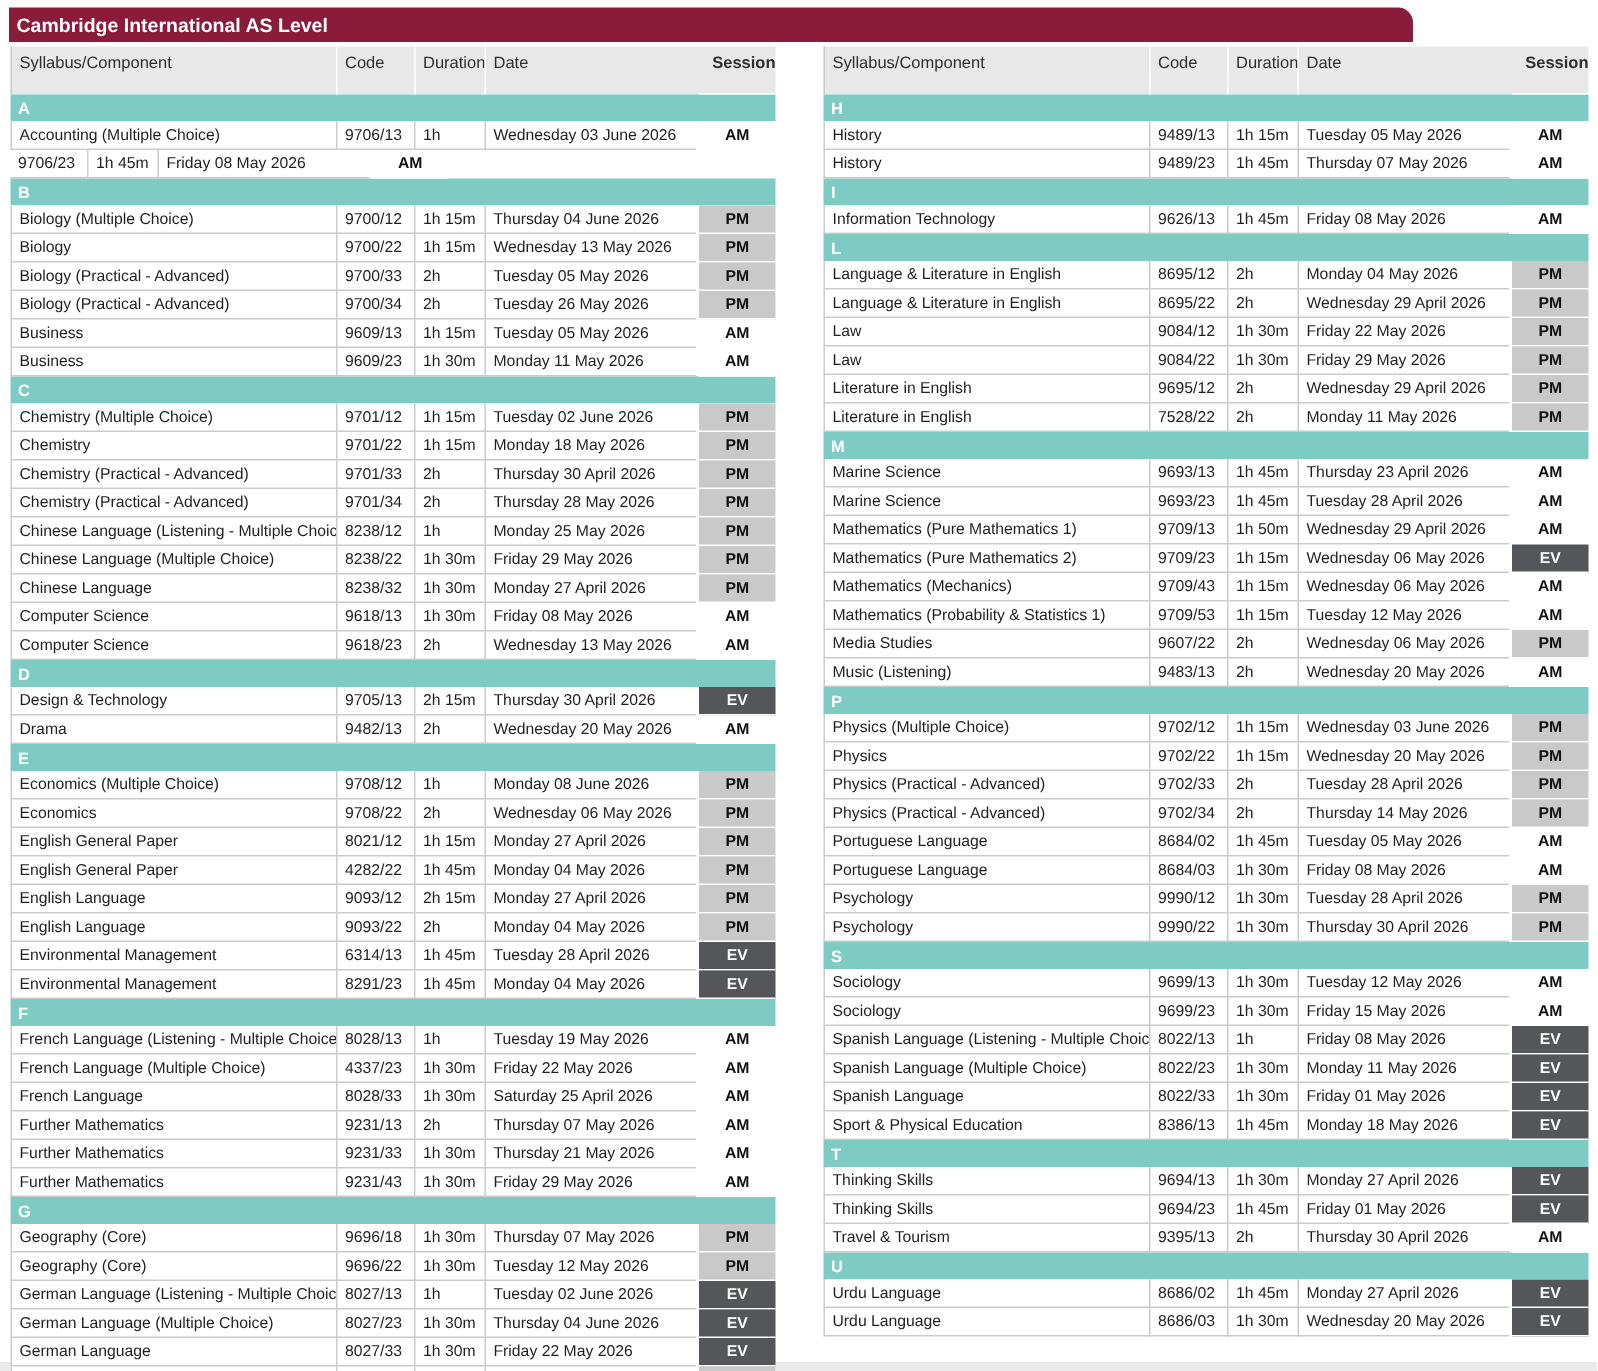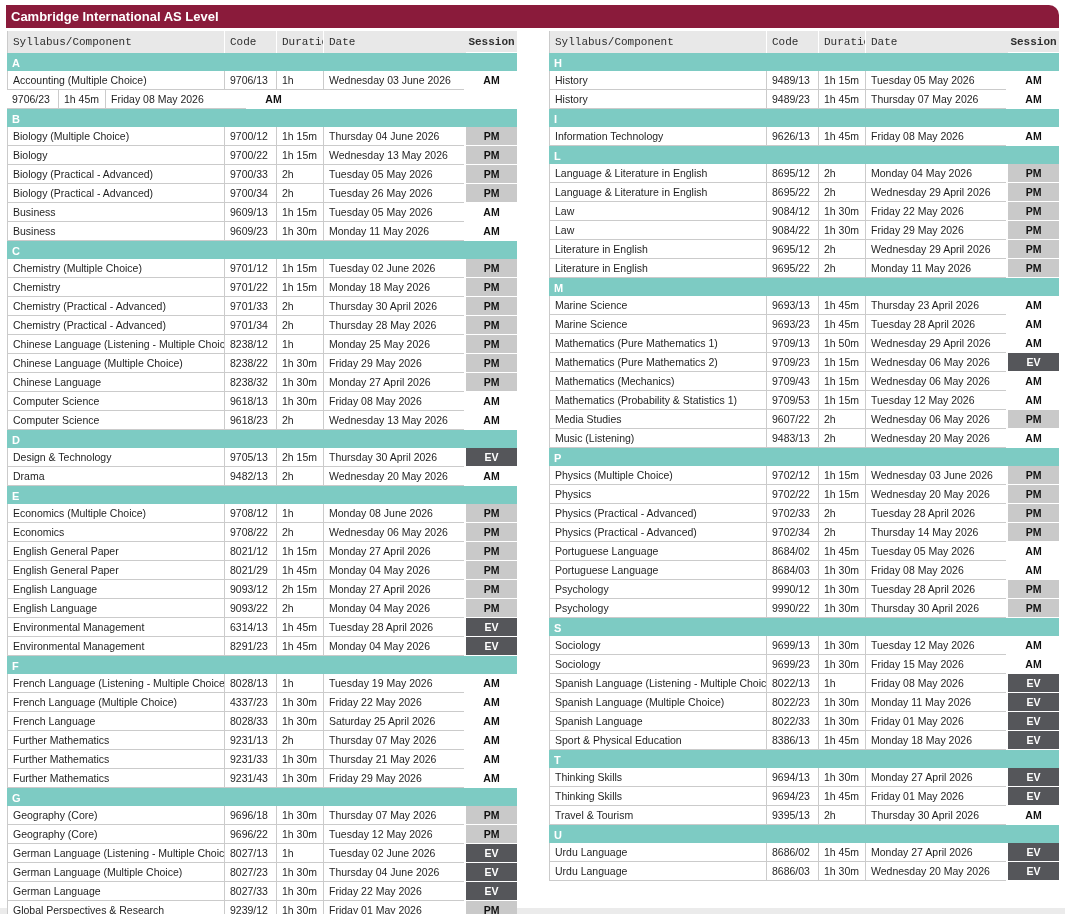--- a/index.html
+++ b/index.html
@@ -1,35 +1,35 @@
 <!DOCTYPE html>
 <html style="--header-bg: #8A1B3B; --section-bg: #7DCBC3; --colhead-bg: #E8E8E8; --grid-line: #CBCBCB; --session-am-bg: #FFFFFF; --session-pm-bg: #C9C9C9; --session-ev-bg: #55565A; --session-ev-text: #FFFFFF;"><head>
 <meta charset="utf-8">
 <style>
   html,body { margin:0; padding:0; background:#ffffff; }
   .page {
     position:relative; width:1065px; height:914px; overflow:hidden;
     background:#ffffff; font-family:"Liberation Sans", sans-serif;
   }
   .titlebar {
-    position:absolute; left:6px; top:5px; width:1053px; height:23px;
+    position:absolute; left:6px; top:5px; width:936px; height:23px;
     background:var(--header-bg,#8A1B3B); border-radius:0 10px 0 0;
     color:#fff; box-sizing:border-box; padding-left:5px;
   }
   .titlebar span { font-size:13px; font-weight:bold; line-height:23px; }
   .timetable { position:absolute; top:31px; width:510px; background:#fff; z-index:2; }
   #table-left  { left:7px; }
   #table-right { left:549px; }
 
-  .thead-row { display:flex; height:22px; background:var(--colhead-bg,#E8E8E8);font-family:Liberation Mono, monospace; }
+  .thead-row { display:flex; height:32px; background:var(--colhead-bg,#E8E8E8); }
   .thead-cell {
     box-sizing:border-box; font-size:11px; color:#2e2e2e; line-height:22px;
     padding-left:5px; border-right:1px solid #fff; white-space:nowrap; overflow:hidden;
   }
-  .thead-cell.c4 { border-right:none; }
+  .thead-cell.c4 { border-right:none;text-align:right; }
 
   .section-row { height:18px; background:var(--section-bg,#7DCBC3); }
   .section-row span {
     color:#fff; font-weight:bold; font-size:11px; line-height:18px; padding-left:5px; display:inline-block;
   }
 
   .data-row { display:flex; height:19px; background:#fff; }
   .cell {
     box-sizing:border-box; font-size:10.5px; color:#1f1f1f; line-height:18px;
     padding-left:5px; white-space:nowrap; overflow:hidden;
@@ -221,21 +221,21 @@
       </div>
       <div class="data-row">
         <div class="cell c0">English General Paper</div>
         <div class="cell c1">8021/12</div>
         <div class="cell c2">1h 15m</div>
         <div class="cell c3">Monday 27 April 2026</div>
         <div class="cell c4 badge-PM">PM</div>
       </div>
       <div class="data-row">
         <div class="cell c0">English General Paper</div>
-        <div class="cell c1">8021/29</div>
+        <div class="cell c1">4282/22</div>
         <div class="cell c2">1h 45m</div>
         <div class="cell c3">Monday 04 May 2026</div>
         <div class="cell c4 badge-PM">PM</div>
       </div>
       <div class="data-row">
         <div class="cell c0">English Language</div>
         <div class="cell c1">9093/12</div>
         <div class="cell c2">2h 15m</div>
         <div class="cell c3">Monday 27 April 2026</div>
         <div class="cell c4 badge-PM">PM</div>
@@ -410,21 +410,21 @@
       </div>
       <div class="data-row">
         <div class="cell c0">Literature in English</div>
         <div class="cell c1">9695/12</div>
         <div class="cell c2">2h</div>
         <div class="cell c3">Wednesday 29 April 2026</div>
         <div class="cell c4 badge-PM">PM</div>
       </div>
       <div class="data-row">
         <div class="cell c0">Literature in English</div>
-        <div class="cell c1">9695/22</div>
+        <div class="cell c1">7528/22</div>
         <div class="cell c2">2h</div>
         <div class="cell c3">Monday 11 May 2026</div>
         <div class="cell c4 badge-PM">PM</div>
       </div>
       <div class="section-row"><span>M</span></div>
       <div class="data-row">
         <div class="cell c0">Marine Science</div>
         <div class="cell c1">9693/13</div>
         <div class="cell c2">1h 45m</div>
         <div class="cell c3">Thursday 23 April 2026</div>

